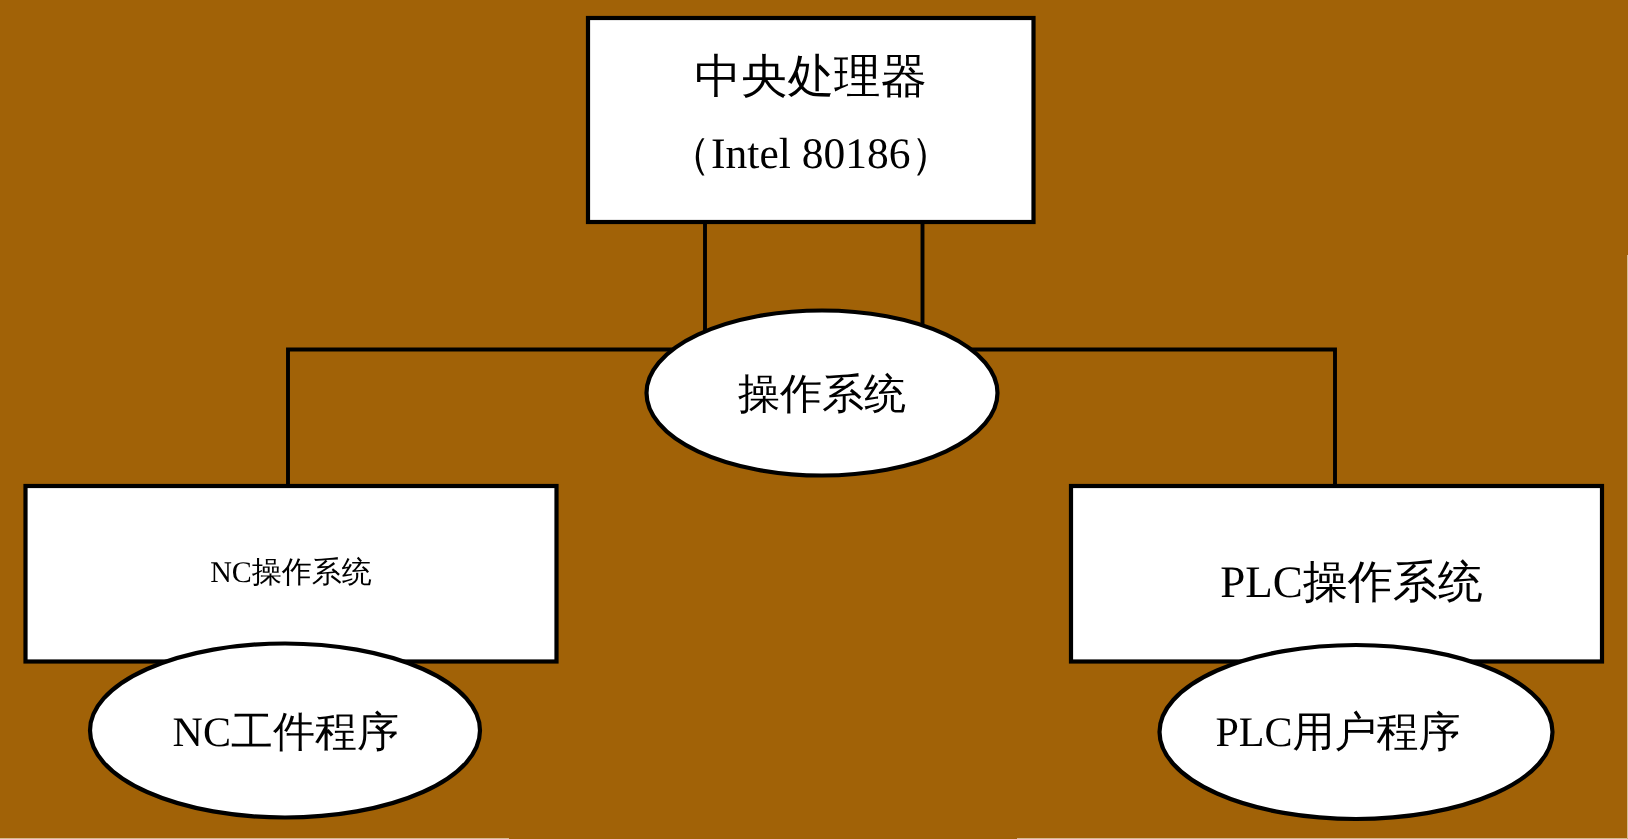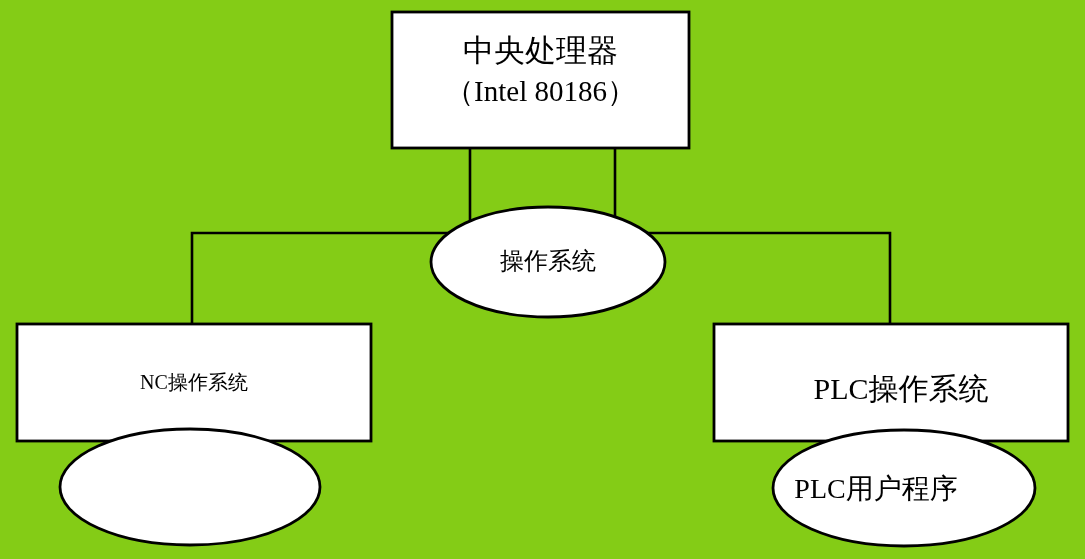--- a/index.html
+++ b/index.html
@@ -9,21 +9,21 @@
     background: #ffffff;
   }
   body {
     font-family: "Liberation Serif", "DejaVu Serif", serif;
     color: #000000;
   }
   #diagram-root {
     position: relative;
     width: 1085px;
     height: 559px;
-    background: #84cc16;
+    background: #a16207;
     overflow: hidden;
   }
   #diagram-svg {
     position: absolute;
     top: 0;
     left: 0;
     width: 1085px;
     height: 559px;
   }
   .node-label {
@@ -36,29 +36,29 @@
     font-family: "Liberation Serif", "DejaVu Serif", serif;
   }
   .cpu-title {
     left: 392px;
     top: 32px;
     width: 297px;
     font-size: 31px;
   }
   .cpu-sub {
     left: 392px;
-    top: 73px;
+    top: 85px;
     width: 297px;
     font-size: 29px;
   }
   .os-label {
     left: 430px;
     top: 246px;
     width: 236px;
-    font-size: 24px;
+    font-size: 28px;
   }
   .nc-os-label {
     left: 17px;
     top: 370px;
     width: 354px;
     font-size: 20px;
   }
   .plc-os-label {
     left: 714px;
     top: 370px;
@@ -66,21 +66,21 @@
     font-size: 30px;
     margin-left: 10px;
   }
   .nc-prog-label {
     left: 60px;
     top: 471px;
     width: 261px;
     font-size: 28px;
   }
   .plc-prog-label {
-    left: 744px;
+    left: 760px;
     top: 471px;
     width: 264px;
     font-size: 28px;
   }
 </style>
 </head>
 <body>
 
 <div id="diagram-root">
 
@@ -113,16 +113,17 @@
   <div class="node-label cpu-title">中央处理器</div>
 
   <div class="node-label cpu-sub">（Intel 80186）</div>
 
   <div class="node-label os-label">操作系统</div>
 
   <div class="node-label nc-os-label">NC操作系统</div>
 
   <div class="node-label plc-os-label">PLC操作系统</div>
 
+  <div class="node-label nc-prog-label">NC工件程序</div>
 
   <div class="node-label plc-prog-label">PLC用户程序</div>
 
 </div>
 
 </body></html>

